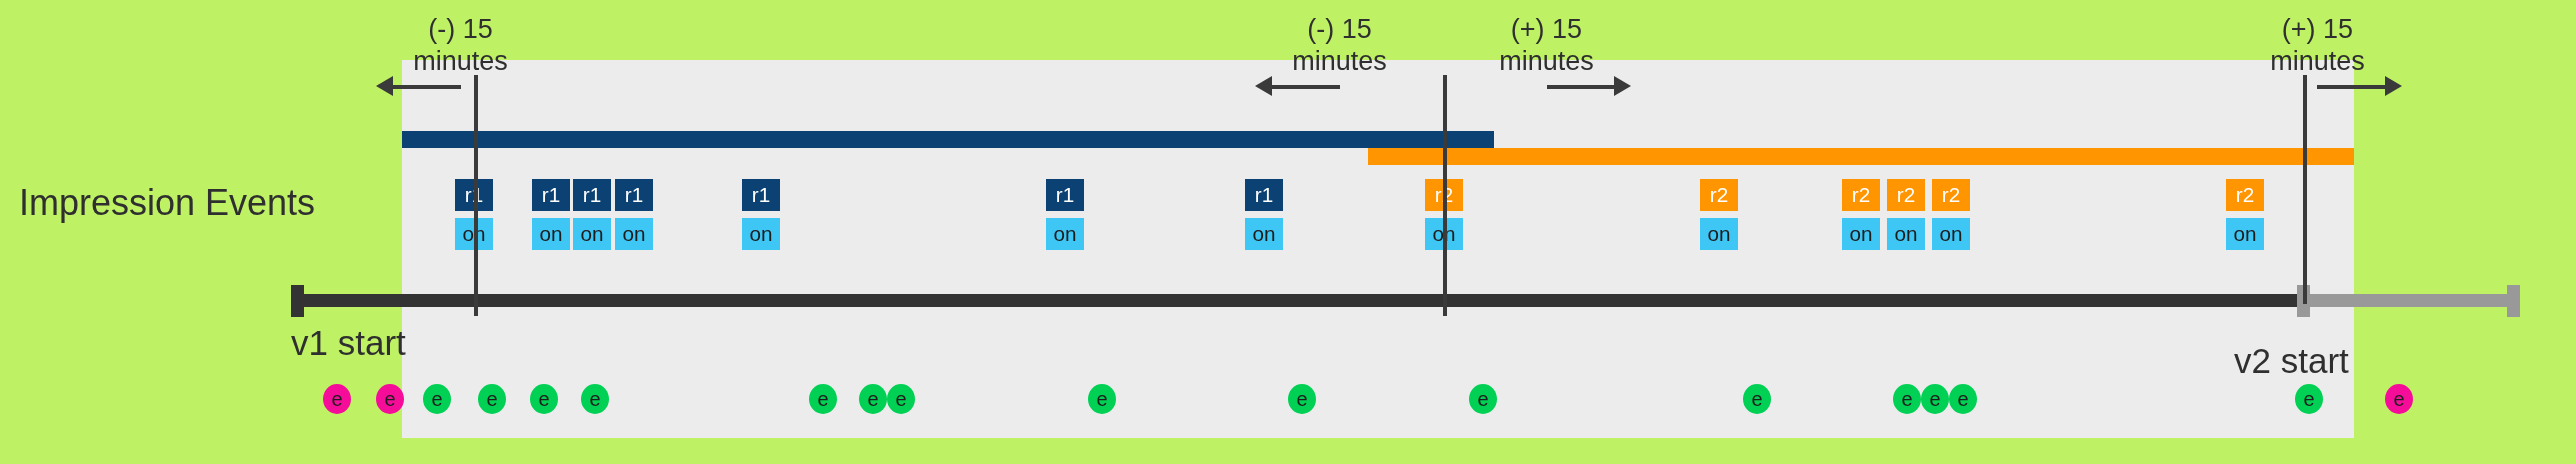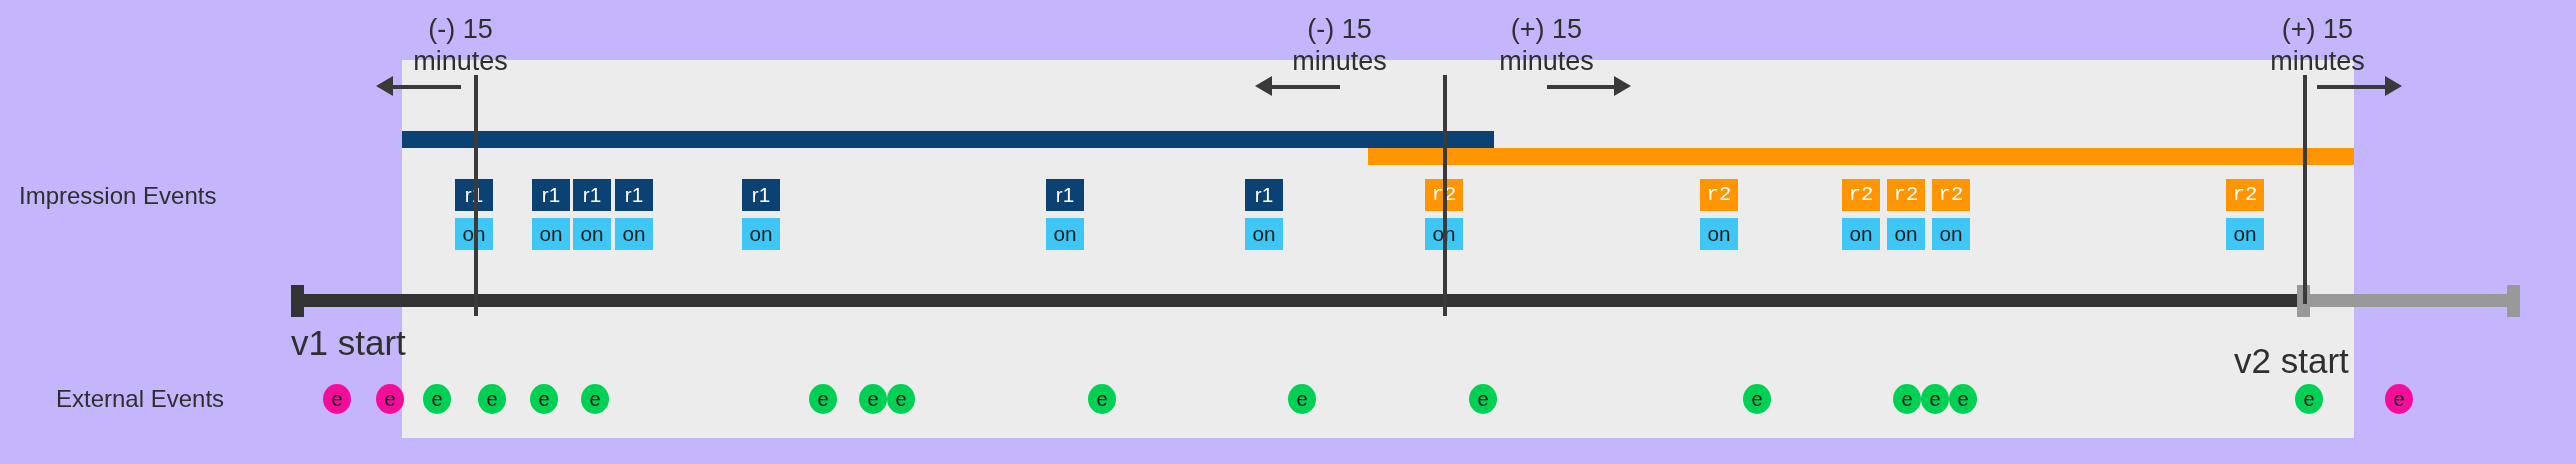--- a/index.html
+++ b/index.html
@@ -9,21 +9,21 @@
   }
   body {
     font-family: "Liberation Sans", sans-serif;
     -webkit-font-smoothing: antialiased;
   }
   #stage {
     position: relative;
     width: 2576px;
     height: 464px;
     overflow: hidden;
-    background: #c4b5fd;
+    background: #bef264;
   }
 
   
   .band {
     position: absolute;
     background: #ececec;
   }
 
   
   .callout {
@@ -59,37 +59,37 @@
   
   .span-bar {
     position: absolute;
     height: 17px;
   }
 
   
   .row-label {
     position: absolute;
     color: #2f2f2f;
-    font-size: 24px;
+    font-size: 36px;
     font-family: "Liberation Sans", sans-serif;
     white-space: nowrap;
   }
 
   
   .chip {
     position: absolute;
     width: 38px;
     height: 32px;
     line-height: 32px;
     text-align: center;
     font-size: 20.7px;
     font-family: "Liberation Sans", sans-serif;
   }
   .chip-r1 { background: #0b4273; color: #ffffff; }
-  .chip-r2 { background: #ff9500; color: #ffffff; font-family: Liberation Mono, monospace; }
+  .chip-r2 { background: #ff9500; color: #ffffff; }
   .chip-on { background: #3ec6f5; color: #1d1d1d; }
 
   
   .axis-seg {
     position: absolute;
     height: 13px;
   }
   .axis-v1 { background: #333333; }
   .axis-v2 { background: #999999; }
   .axis-cap {
@@ -191,21 +191,20 @@
       <div class="axis-cap cap-dark" style="left: 291px; top: 285px; background: rgb(51, 51, 51);"></div>
       <div class="axis-cap cap-light" style="left: 2297px; top: 285px; background: rgb(153, 153, 153);"></div>
       <div class="axis-cap cap-light" style="left: 2507px; top: 285px; background: rgb(153, 153, 153);"></div>
       <div class="vline" style="left: 474px; top: 75px; width: 3.8px; height: 241px;"></div>
       <div class="vline" style="left: 1443px; top: 75px; width: 3.8px; height: 241px;"></div>
       <div class="vline" style="left: 2303px; top: 75px; width: 3.8px; height: 229px;"></div>
       <div class="axis-note" style="left: 291px; top: 323px; color: rgb(47, 47, 47);">v1 start</div>
       <div class="axis-note" style="left: 2234px; top: 341px; color: rgb(47, 47, 47);">v2 start</div>
     </div>
 
-  <div class="row-label" id="external-row-label" style="left:56px; top:385px;">External Events</div>
 
   <div id="external-layer">
       <div class="dot dot-out" style="left: 323px; top: 384px; background: rgb(245, 13, 154);">e</div>
       <div class="dot dot-out" style="left: 376px; top: 384px; background: rgb(245, 13, 154);">e</div>
       <div class="dot dot-in" style="left: 423px; top: 384px; background: rgb(0, 209, 84);">e</div>
       <div class="dot dot-in" style="left: 478px; top: 384px; background: rgb(0, 209, 84);">e</div>
       <div class="dot dot-in" style="left: 530px; top: 384px; background: rgb(0, 209, 84);">e</div>
       <div class="dot dot-in" style="left: 581px; top: 384px; background: rgb(0, 209, 84);">e</div>
       <div class="dot dot-in" style="left: 809px; top: 384px; background: rgb(0, 209, 84);">e</div>
       <div class="dot dot-in" style="left: 859px; top: 384px; background: rgb(0, 209, 84);">e</div>

